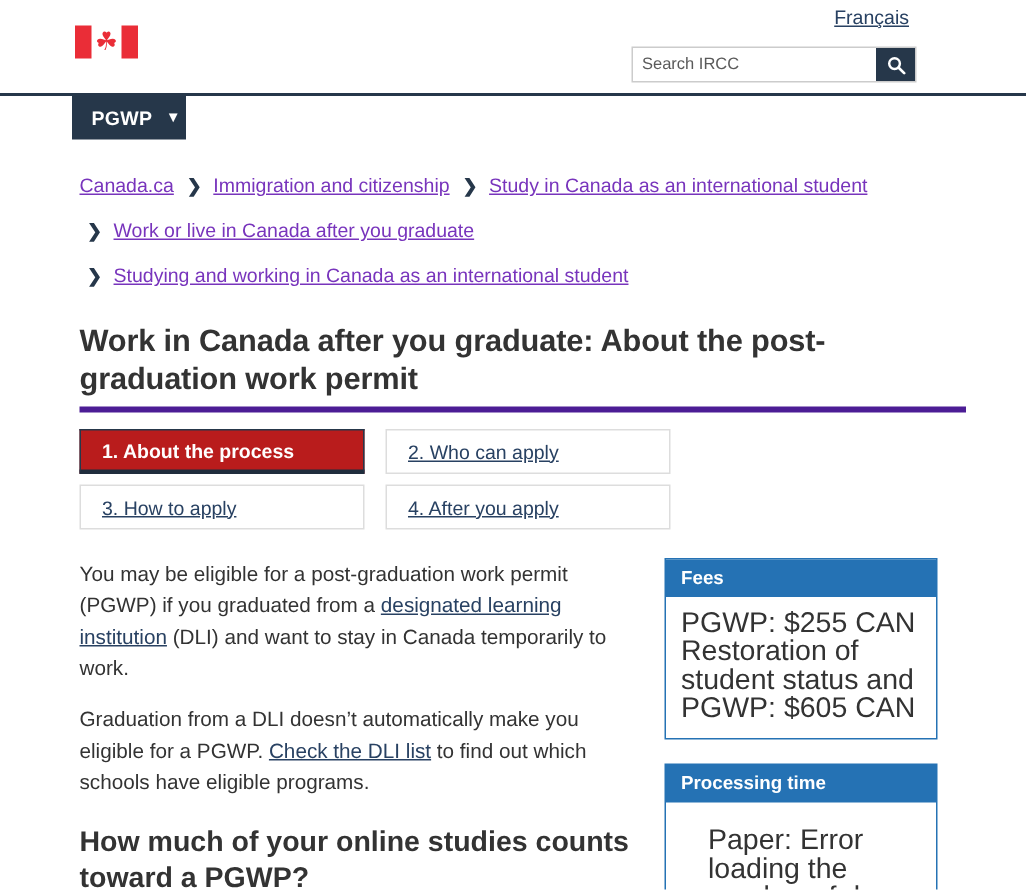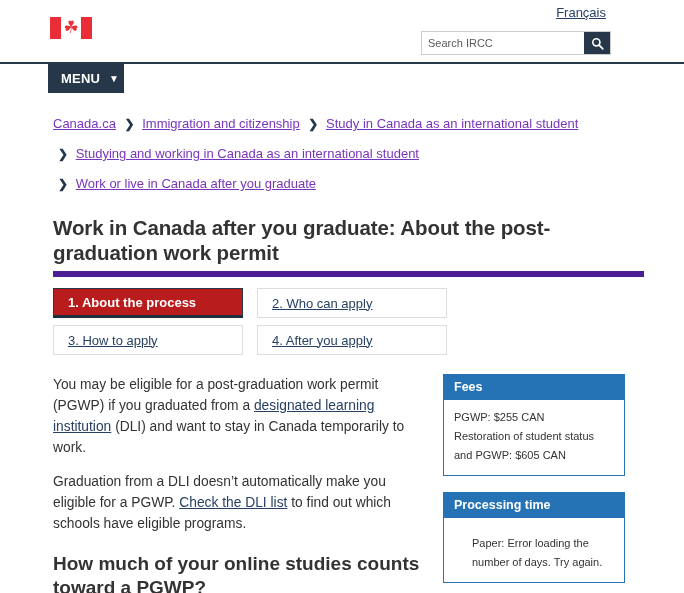--- a/index.html
+++ b/index.html
@@ -162,21 +162,21 @@
     color: #26374A;
     font-weight: bold;
     font-size: 12px;
     padding: 0 4px 0 5px;
     display: inline-block;
   }
 
   
   .title-wrap {
     margin: 16px 40px 0 53px;
-    border-bottom: 6px solid #4c1d95;
+    border-bottom: 4px solid #4c1d95;
     padding-bottom: 6px;
   }
   h1 {
     margin: 0;
     font-size: 20.5px;
     line-height: 25px;
     font-weight: bold;
     color: #333333;
     letter-spacing: -0.1px;
   }
@@ -248,21 +248,21 @@
   }
   .panel-head {
     background: #2572B4;
     color: #ffffff;
     font-size: 12.5px;
     font-weight: bold;
     padding: 5px 10px 6px 10px;
   }
   .panel-body {
     padding: 8px 10px 10px 10px;
-    font-size: 11px;
+    font-size: 19px;
     line-height: 19px;
     color: #333333;
   }
   .panel-body p { margin: 0; }
   .pt-row { position: relative; }
   .pt-row.indent { margin-top: 8px; padding-left: 18px; }
   .clock-icon {
     display: inline-block;
     width: 12px;
     height: 12px;
@@ -308,40 +308,40 @@
         </svg>
       </span>
     </button>
   </div>
 </div>
 
 <div class="topbar-rule"></div>
 
 <div class="menu-band">
   <div class="menu-btn">
-    <span>MENU</span>
+    <span>PGWP</span>
     <span class="menu-caret">▼</span>
   </div>
 </div>
 
 <nav class="breadcrumb">
   <span class="bc-line">
     <a class="bc-link">Canada.ca</a>
     <span class="bc-sep">❯</span>
     <a class="bc-link">Immigration and citizenship</a>
     <span class="bc-sep">❯</span>
     <a class="bc-link">Study in Canada as an international student</a>
   </span>
   <span class="bc-line">
     <span class="bc-sep">❯</span>
-    <a class="bc-link">Studying and working in Canada as an international student</a>
+    <a class="bc-link">Work or live in Canada after you graduate</a>
   </span>
   <span class="bc-line">
     <span class="bc-sep">❯</span>
-    <a class="bc-link">Work or live in Canada after you graduate</a>
+    <a class="bc-link">Studying and working in Canada as an international student</a>
   </span>
 </nav>
 
 <div class="title-wrap">
   <h1>Work in Canada after you graduate: About the post-graduation work permit</h1>
 </div>
 
 <div class="tabs">
   <div class="tab active">
     <span>1. About the process</span>

